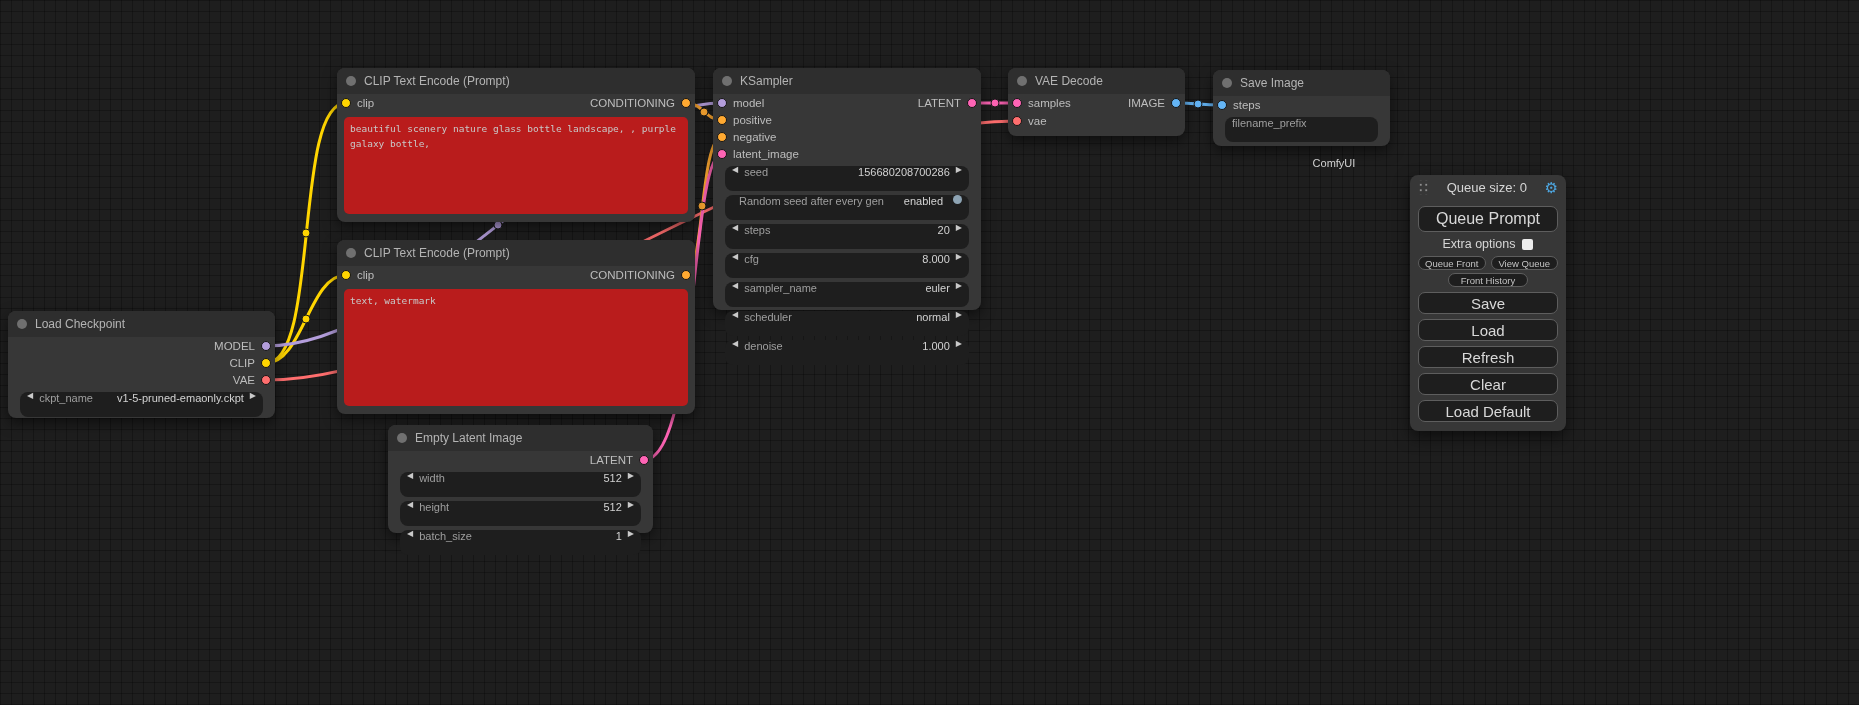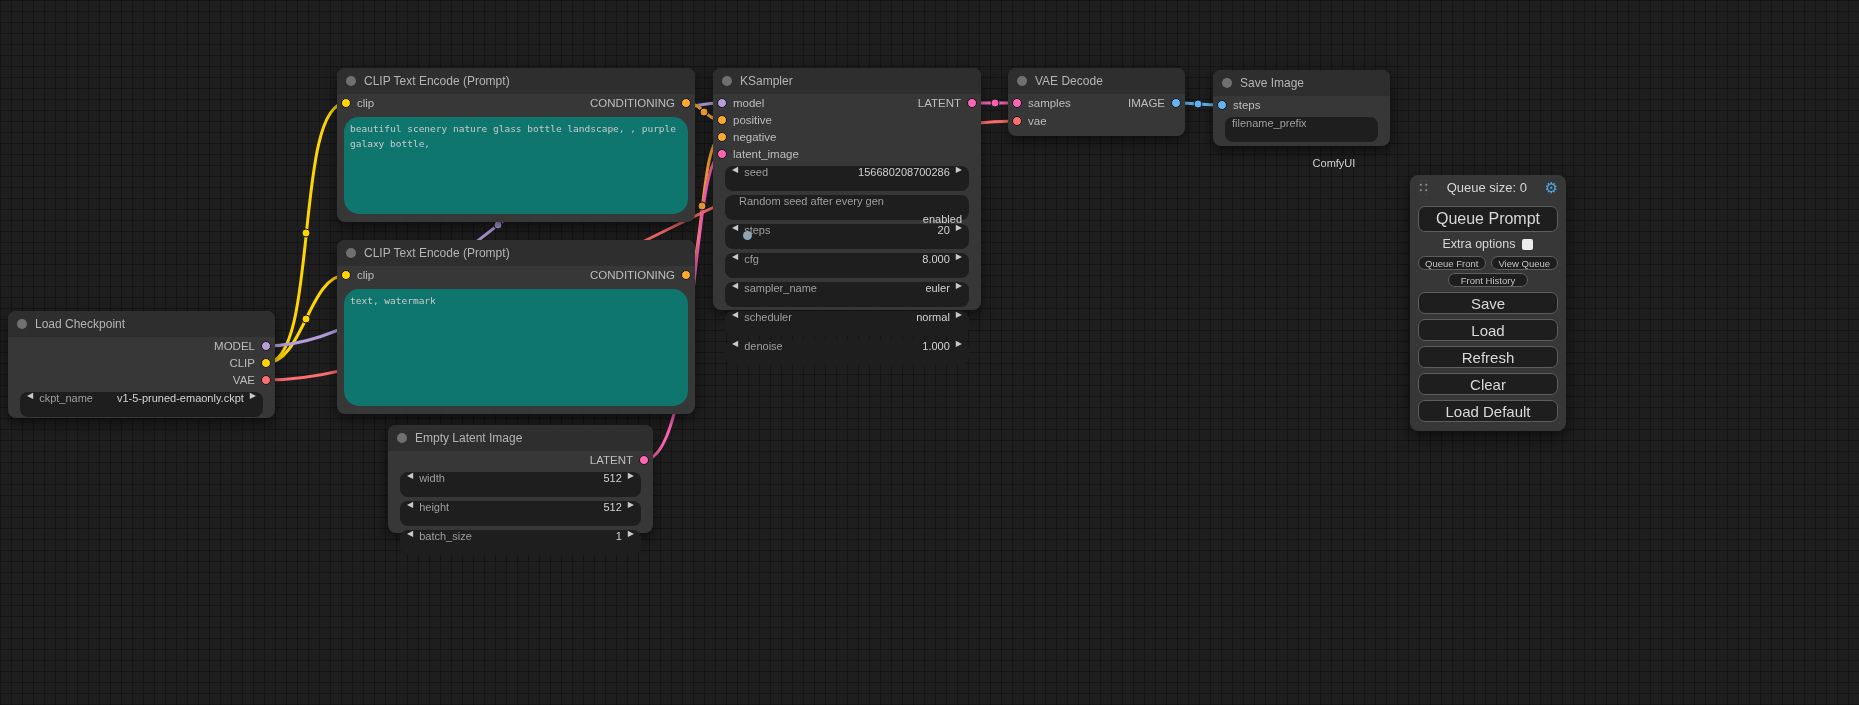--- a/index.html
+++ b/index.html
@@ -36,25 +36,25 @@
   .dot{width:10px;height:10px;border-radius:50%;border:1px solid #161616;box-sizing:border-box;flex:0 0 auto;}
   .dot.model{background:#b39ddb;} .dot.clip{background:#ffd500;} .dot.vaec{background:#ff6e6e;}
   .dot.cond{background:#ffa931;} .dot.latent{background:#ff64b5;} .dot.image{background:#64b5f6;}
   .out-abs{position:absolute;top:0;right:0;height:17px;display:flex;align-items:center;gap:6px;
     padding-right:4px;font-size:11.5px;color:#bdbdbd;}
 
   .widget{height:25px;background:#1e1e1e;border-radius:8px;margin:4px 12px 0;
     display:flex;align-items:flex-start;padding:0 7px;font-size:11px;color:#9f9f9f;gap:6px;box-sizing:border-box;}
   .widget .arr{font-size:8px;color:#c9c9c9;line-height:1;cursor:pointer;}
   .widget .wvalue{margin-left:auto;color:#d2d2d2;}
-  .widget.toggle{padding-left:14px;flex-direction:column;}
+  .widget.toggle{padding-left:14px;}
   .toggle-dot{width:9px;height:9px;border-radius:50%;background:#8ea4b4;margin-left:4px;flex:0 0 auto;}
   .widget.plain .wvalue{margin-right:18px;margin-top:40px;}
 
-  .ntext{margin:6px 7px 0;background:#0f766e;border-radius:15px;padding:5px 6px;
+  .ntext{margin:6px 7px 0;background:#b91c1c;border-radius:5px;padding:5px 6px;
     font-family:"DejaVu Sans Mono", monospace;font-size:9.5px;line-height:1.55;color:#c9c9c9;
     white-space:pre-wrap;word-break:break-word;overflow:hidden;}
 
   
   .menu{position:absolute;left:1410px;top:175px;width:156px;background:#373737;border-radius:8px;
     box-shadow:0 6px 16px rgba(0,0,0,.55);z-index:3;padding:5px 8px 9px;box-sizing:border-box;}
   .menu-top{display:flex;align-items:flex-start;height:18px;margin-bottom:8px;}
   .drag{width:11px;height:15px;flex:0 0 auto;cursor:grab;
     background-image:radial-gradient(#8f8f8f 1.1px, transparent 1.4px);
     background-size:5.5px 5.5px;background-position:0 2px;}

